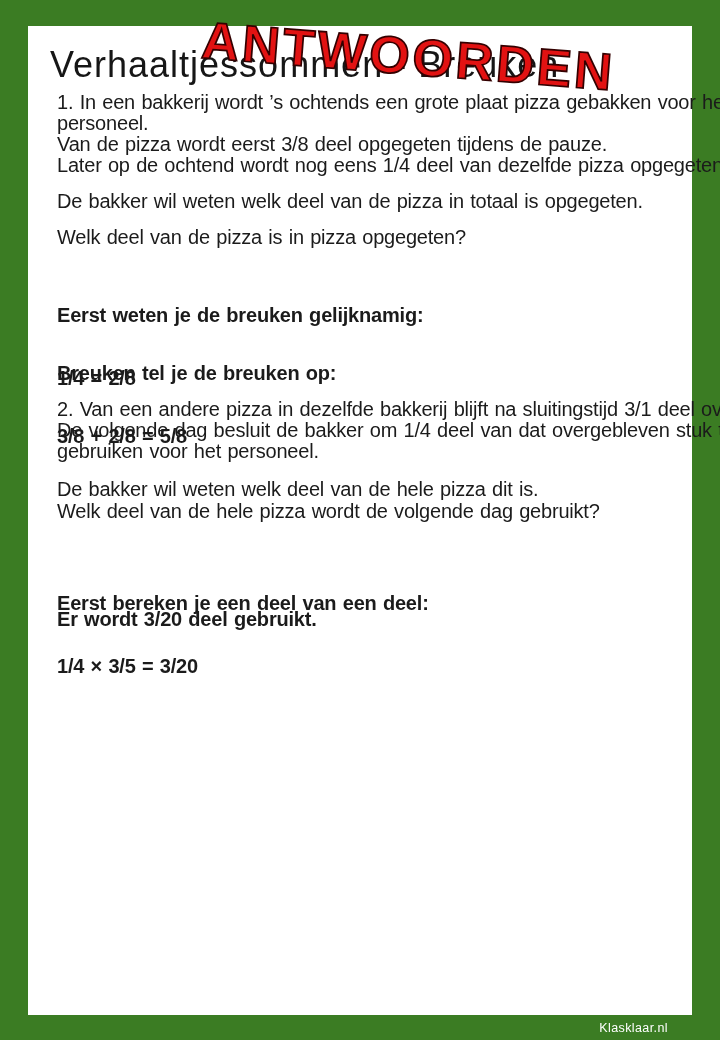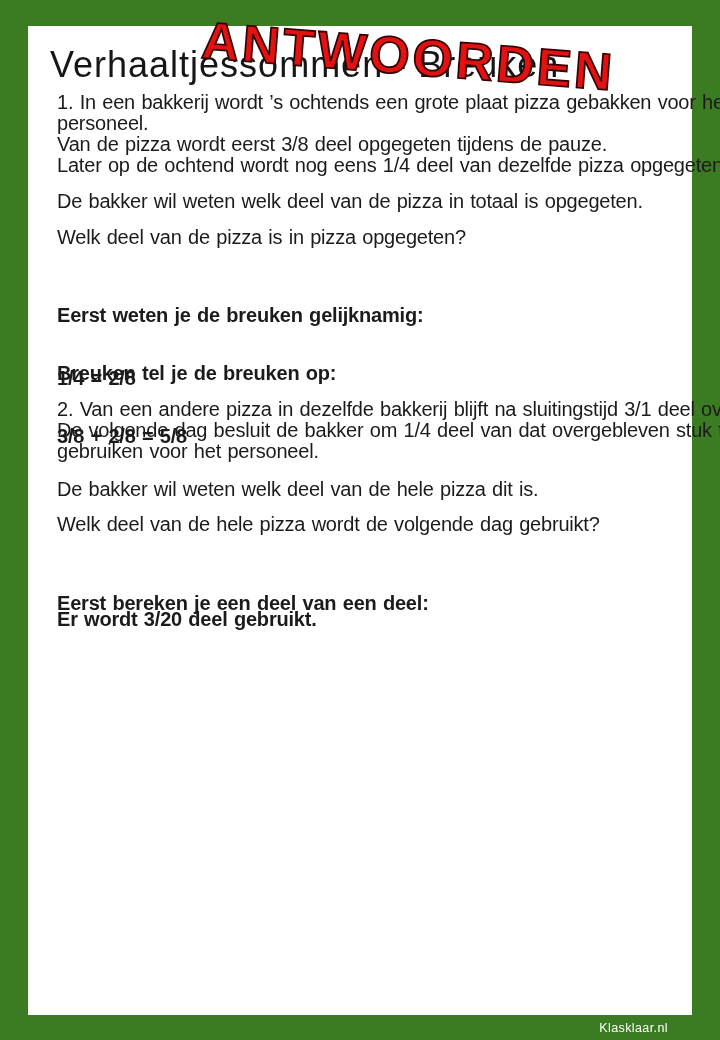--- a/index.html
+++ b/index.html
@@ -63,24 +63,25 @@
       <div>Breuken tel je de breuken op:</div>
       <div>3/8 + 2/8 = 5/8</div>
     </div>
 
     <div class="tb" style="top:373px">2. Van een andere pizza in dezelfde bakkerij blijft na sluitingstijd 3/1 deel over.
 De volgende dag besluit de bakker om 1/4 deel van dat overgebleven stuk te
 gebruiken voor het personeel.</div>
 
     <div class="tb" style="top:453px">De bakker wil weten welk deel van de hele pizza dit is.</div>
 
-    <div class="tb" style="top:488px">Welk deel van de hele pizza wordt de volgende dag gebruikt?</div>
+    <div class="tb" style="top:475px">Welk deel van de hele pizza wordt de volgende dag gebruikt?</div>
 
     <div class="tb bold" style="top:525px">
       <div>Eerst bereken je een deel van een deel:</div>
+      <div>1/4 × 3/5 = 3/20</div>
     </div>
 
     <div class="tb bold" style="top:583px">Er wordt 3/20 deel gebruikt.</div>
 
   </div>
 
   <div class="stamp">ANTWOORDEN</div>
 
   <div class="brand">Klasklaar.nl</div>
 

